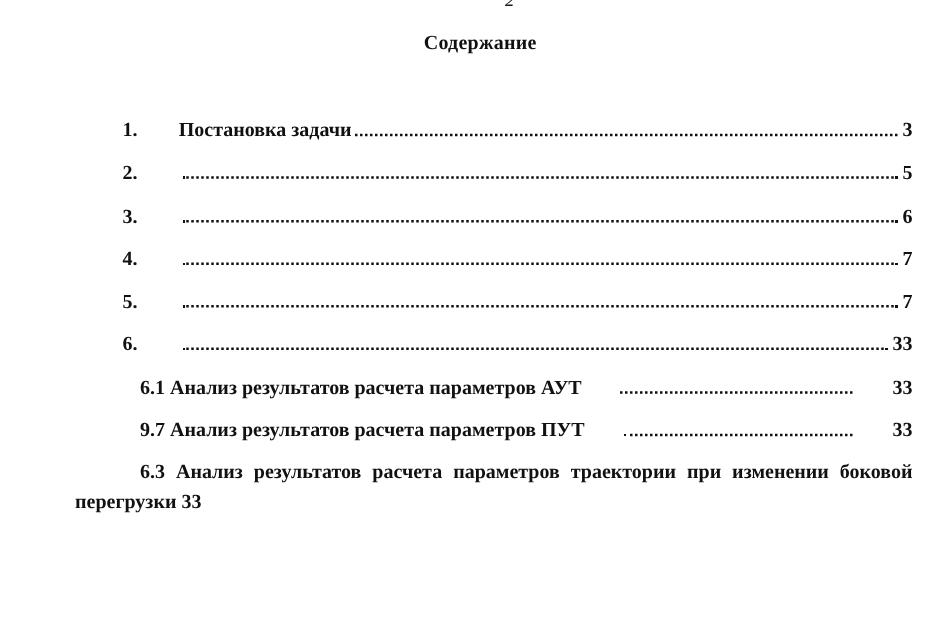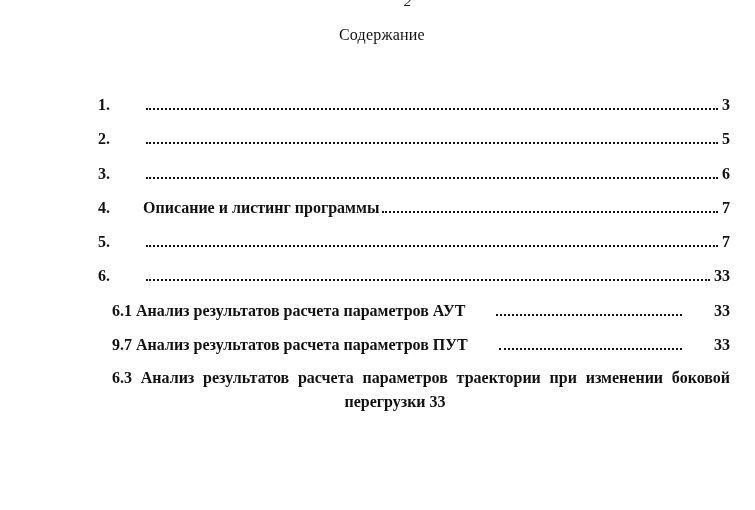--- a/index.html
+++ b/index.html
@@ -22,21 +22,21 @@
     font-size: 15px;
     font-style: italic;
     font-weight: normal;
     color: #1a1a1a;
   }
   .doc-title {
     position: absolute;
     top: 26px;
     left: 339px;
     font-size: 16px;
-    font-weight: normal;
+    font-weight: bold;
     letter-spacing: 0.2px;
   }
   .toc {
     position: absolute;
     top: 88px;
     left: 60px;
     width: 670px;
     font-size: 16px;
     font-weight: bold;
   }
@@ -75,53 +75,53 @@
     margin-top: 4px;
     line-height: 24px;
     font-weight: bold;
   }
   .toc-paragraph .line1 {
     text-indent: 52px;
     text-align: justify;
     text-align-last: justify;
   }
   .toc-paragraph .line2 {
-    text-align: center;
+    text-align: left;
   }
 </style>
 </head>
 <body>
 
 <div class="running-page-number">2</div>
 
 <div class="doc-title">Содержание</div>
 
 <div class="toc">
 
   <div class="toc-row main">
     <span class="toc-num">1.</span>
+    <span class="toc-label">Постановка задачи</span>
     <span class="toc-leader"></span>
     <span class="toc-page">3</span>
   </div>
 
   <div class="toc-row main">
     <span class="toc-num">2.</span>
     <span class="toc-leader"></span>
     <span class="toc-page">5</span>
   </div>
 
   <div class="toc-row main">
     <span class="toc-num">3.</span>
     <span class="toc-leader"></span>
     <span class="toc-page">6</span>
   </div>
 
   <div class="toc-row main">
     <span class="toc-num">4.</span>
-    <span class="toc-label">Описание и листинг программы</span>
     <span class="toc-leader"></span>
     <span class="toc-page">7</span>
   </div>
 
   <div class="toc-row main">
     <span class="toc-num">5.</span>
     <span class="toc-leader"></span>
     <span class="toc-page">7</span>
   </div>
 

